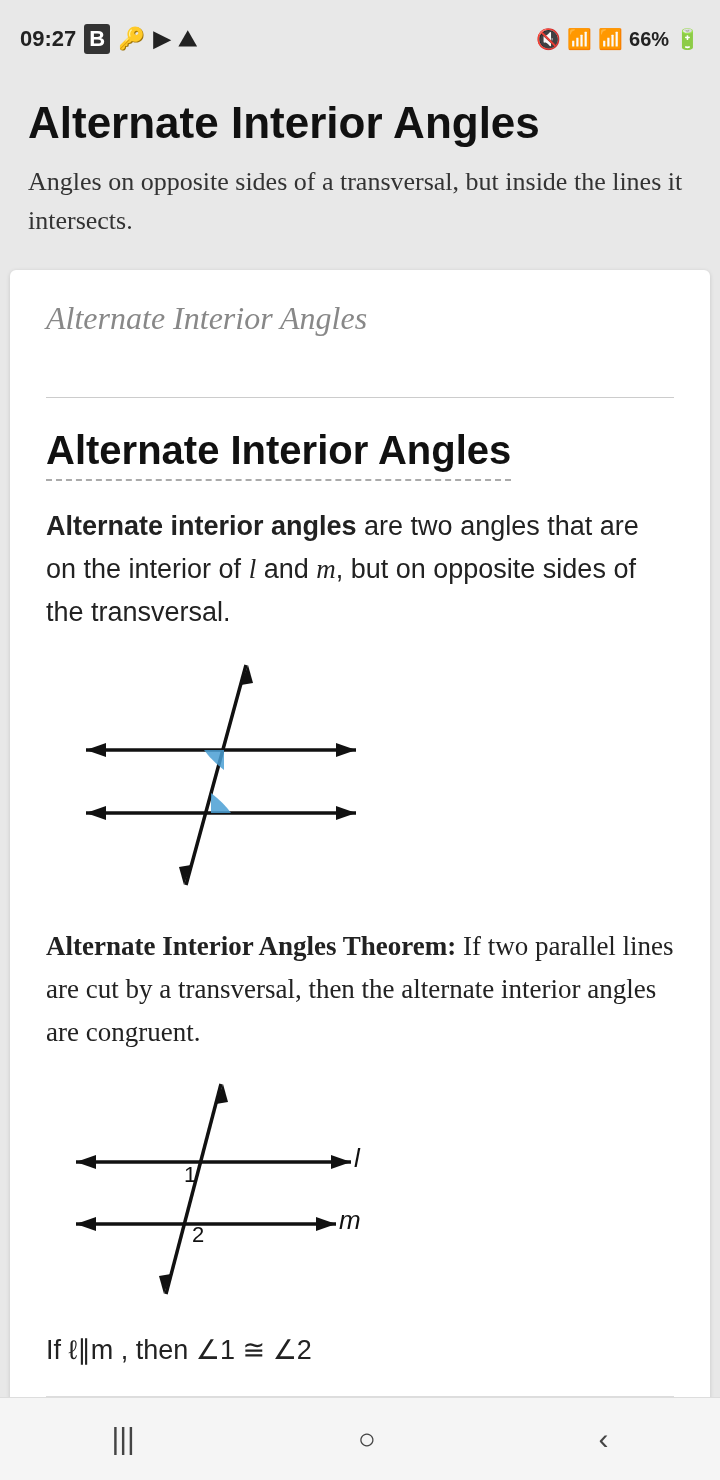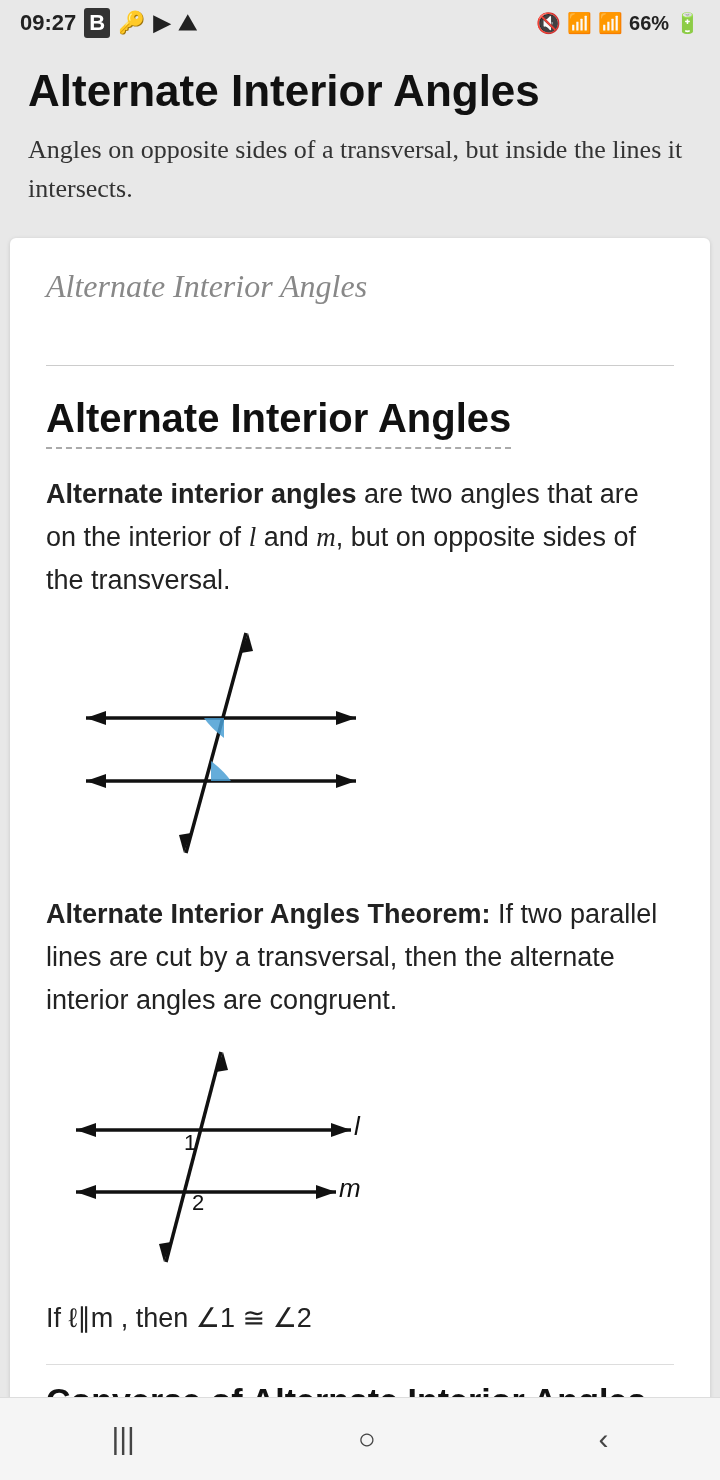--- a/index.html
+++ b/index.html
@@ -10,21 +10,21 @@
       font-family: 'Georgia', serif;
       background: #e8e8e8;
       font-size: 28px;
       color: #222;
     }
     .status-bar {
       background: #e8e8e8;
       display: flex;
       justify-content: space-between;
       align-items: center;
-      padding: 8px 20px;
+      padding: 24px 20px;
       font-size: 22px;
       font-family: Arial, sans-serif;
       font-weight: bold;
     }
     .status-left { display: flex; align-items: center; gap: 8px; }
     .status-right { display: flex; align-items: center; gap: 6px; font-size: 20px; }
     .header-section {
       background: #e8e8e8;
       padding: 20px 28px 30px 28px;
     }
@@ -85,21 +85,21 @@
     .diagram-container {
       display: flex;
       justify-content: flex-start;
       margin: 20px 0 30px 10px;
     }
     .theorem-label {
       font-size: 27px;
       line-height: 1.6;
       color: #222;
       margin-bottom: 8px;
-      font-family: Liberation Sans, sans-serif;
+      font-family: Liberation Serif, serif;
     }
     .theorem-label b { font-weight: bold; }
     .bottom-nav {
       position: fixed;
       bottom: 0;
       left: 0;
       width: 720px;
       background: #f5f5f5;
       display: flex;
       justify-content: space-around;

